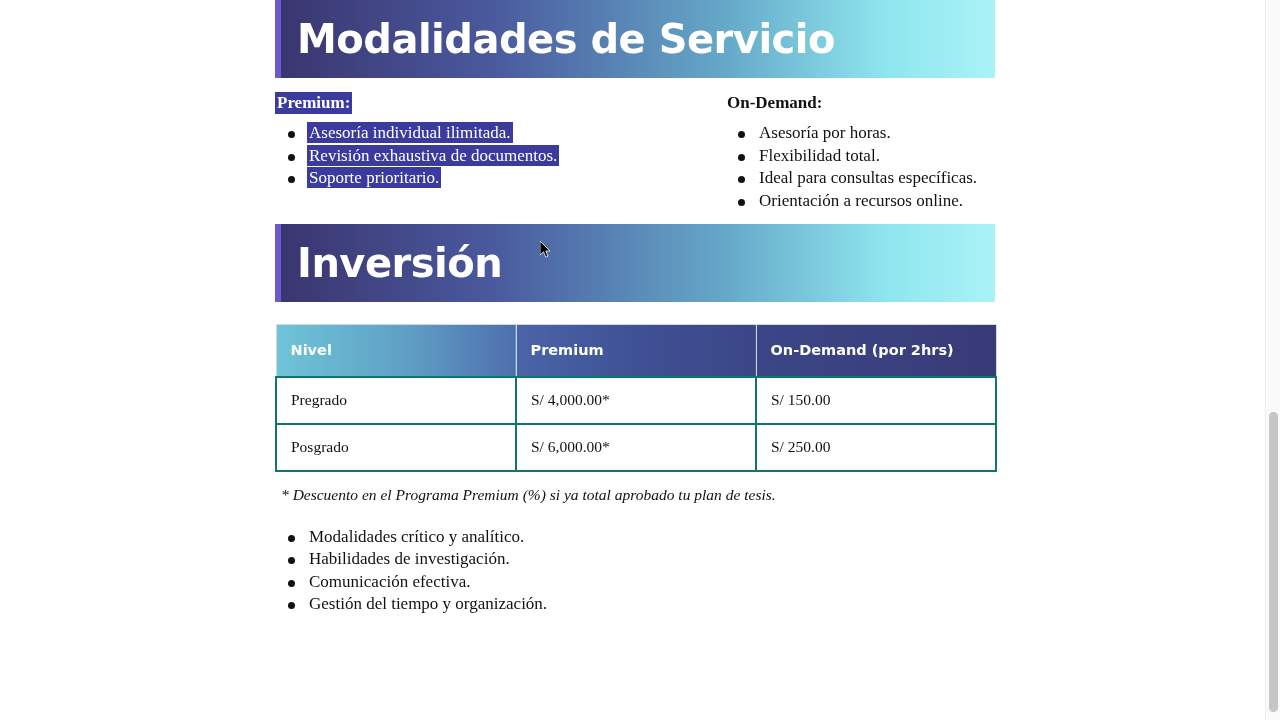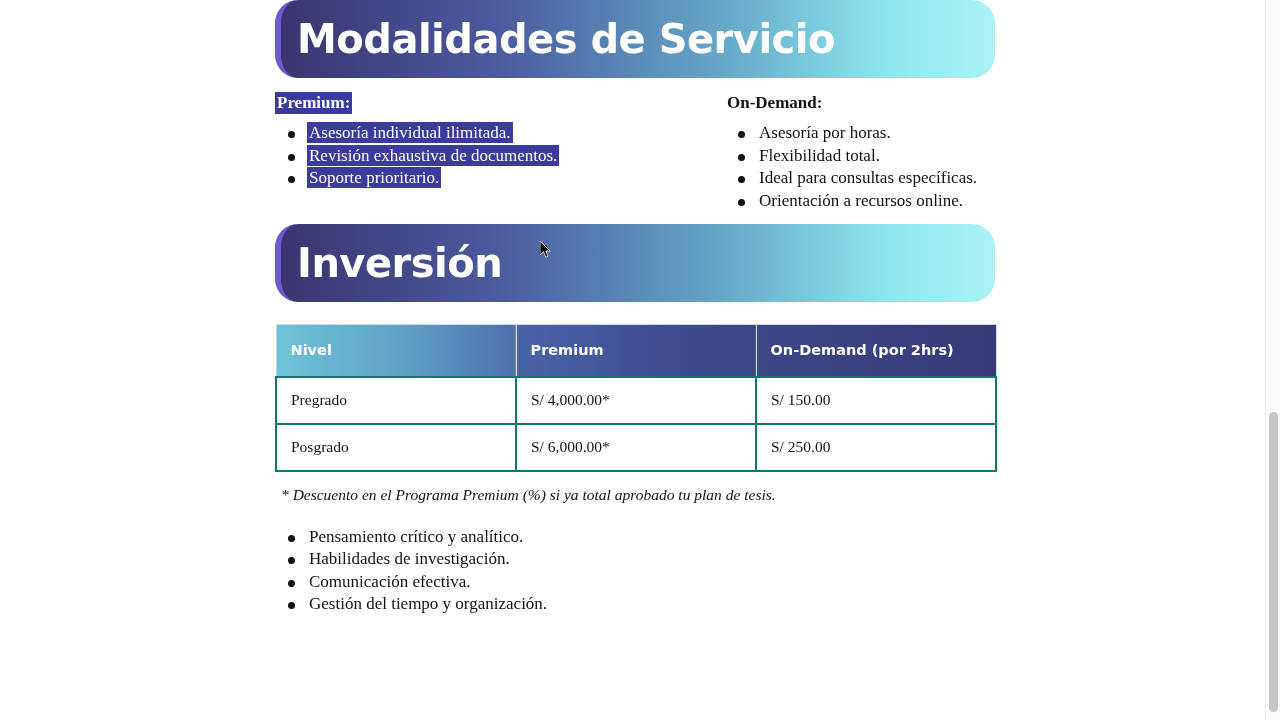--- a/index.html
+++ b/index.html
@@ -26,21 +26,20 @@
   }
 
   
   .banner {
     position: relative;
     height: 78px;
     border-left: 6px solid #6a5acd;
     display: flex;
     align-items: center;
     background: linear-gradient(90deg, #3a3570 0%, #4a5a9e 30%, #65a8c8 62%, #8fe6ef 85%, #a9f3f6 100%);
-    border-radius: 23px;
   }
   .banner-title {
     font-family: "DejaVu Sans", sans-serif;
     font-weight: bold;
     font-size: 40px;
     color: #ffffff;
     letter-spacing: -0.5px;
     padding-left: 16px;
     line-height: 1;
   }
@@ -230,21 +229,21 @@
         </tr>
       </tbody>
     </table>
 
     <div class="note">* Descuento en el Programa Premium (%) si ya total aprobado tu plan de tesis.</div>
 
     <div class="gap-b"></div>
 
 
     <ul class="bullets bottom-list">
-      <li><span class="btxt">Pensamiento crítico y analítico.</span></li>
+      <li><span class="btxt">Modalidades crítico y analítico.</span></li>
       <li><span class="btxt">Habilidades de investigación.</span></li>
       <li><span class="btxt">Comunicación efectiva.</span></li>
       <li><span class="btxt">Gestión del tiempo y organización.</span></li>
     </ul>
 
   </div>
 
   <div class="scrollbar">
     <div class="scroll-thumb"></div>
   </div>

